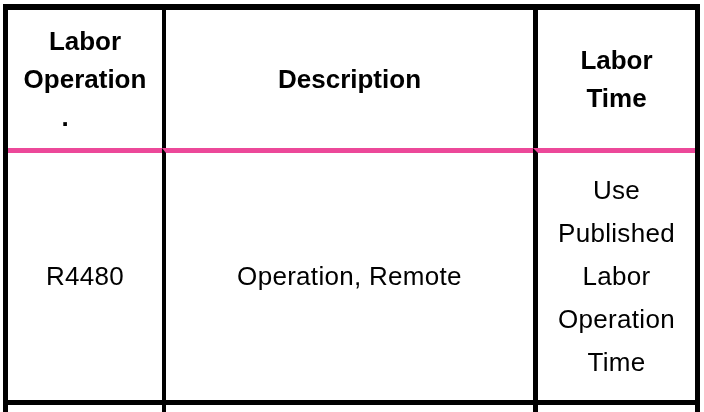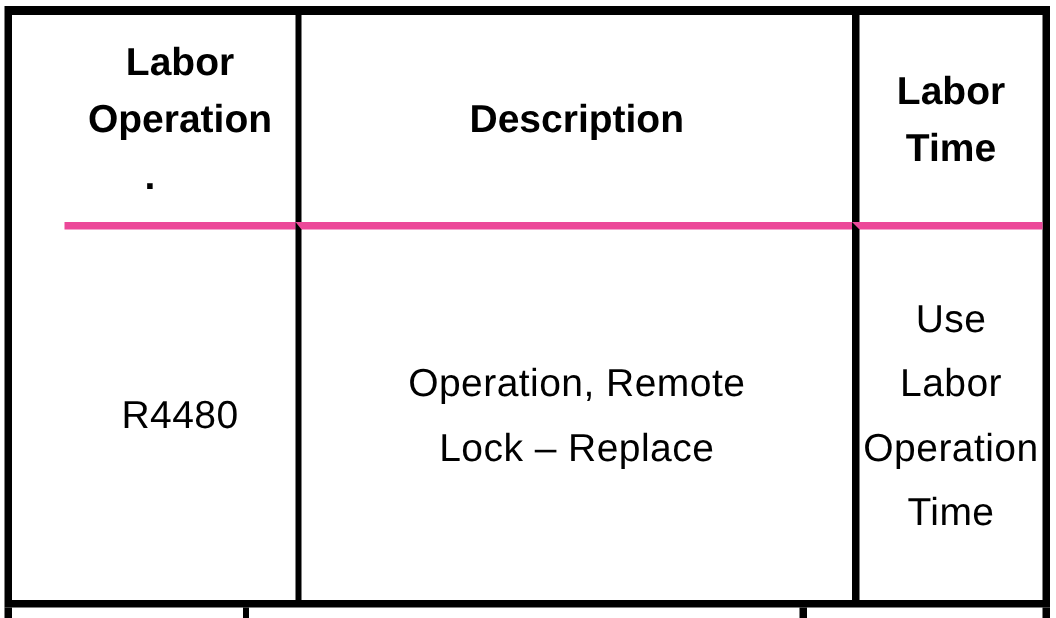--- a/index.html
+++ b/index.html
@@ -21,21 +21,20 @@
     left: 3px;
     top: 4px;
     width: 697px;
     height: 401px;
     box-sizing: border-box;
     border: 5px solid #000000;
     border-top-width: 6px;
     display: grid;
     grid-template-columns: 154px 371px 1fr;
     grid-template-rows: 138px 1fr;
-    padding-left: 35px;
   }
   .cell {
     box-sizing: border-box;
     display: flex;
     flex-direction: column;
     justify-content: center;
     align-items: center;
     text-align: center;
     overflow: hidden;
   }
@@ -84,24 +83,24 @@
     <div class="cell header-cell col3">
       <span class="line">Labor</span>
       <span class="line">Time</span>
     </div>
 
     <div class="cell body-cell body-row col1">
       <span class="line">R4480</span>
     </div>
     <div class="cell body-cell body-row col2">
       <span class="line">Operation, Remote</span>
-      <span class="line">Lock – Replace</span>
     </div>
     <div class="cell body-cell body-row col3">
       <span class="line">Use</span>
+      <span class="line">Published</span>
       <span class="line">Labor</span>
       <span class="line">Operation</span>
       <span class="line">Time</span>
     </div>
   </div>
 
   <div class="stub stub-left"></div>
   <div class="stub stub-div1"></div>
   <div class="stub stub-div2"></div>
   <div class="stub stub-right"></div>

